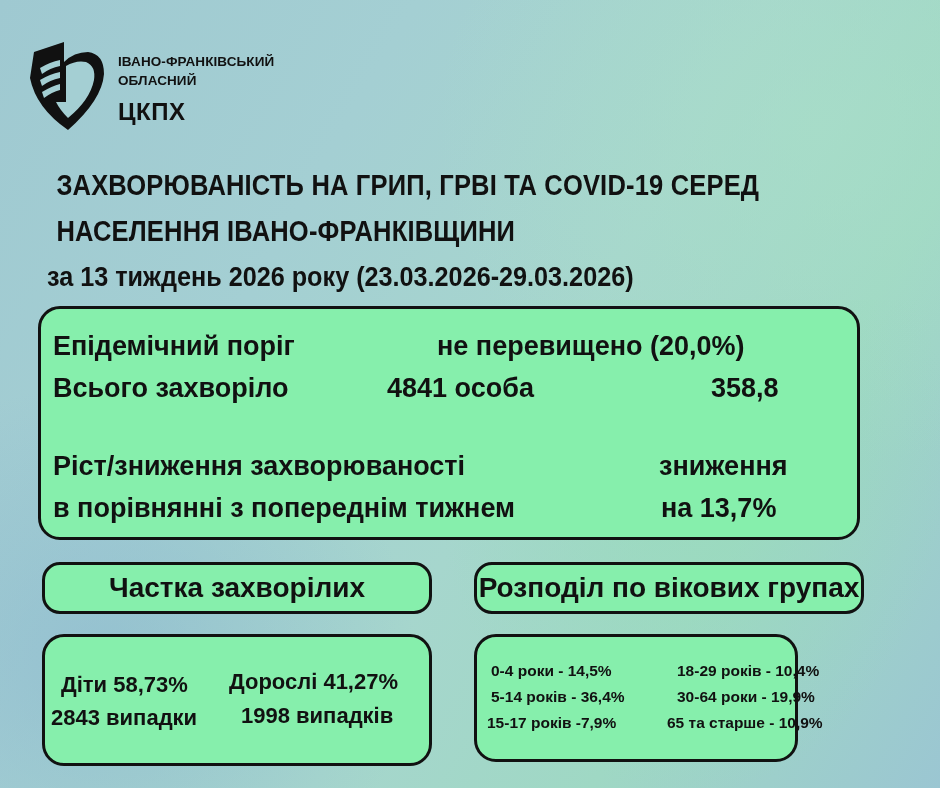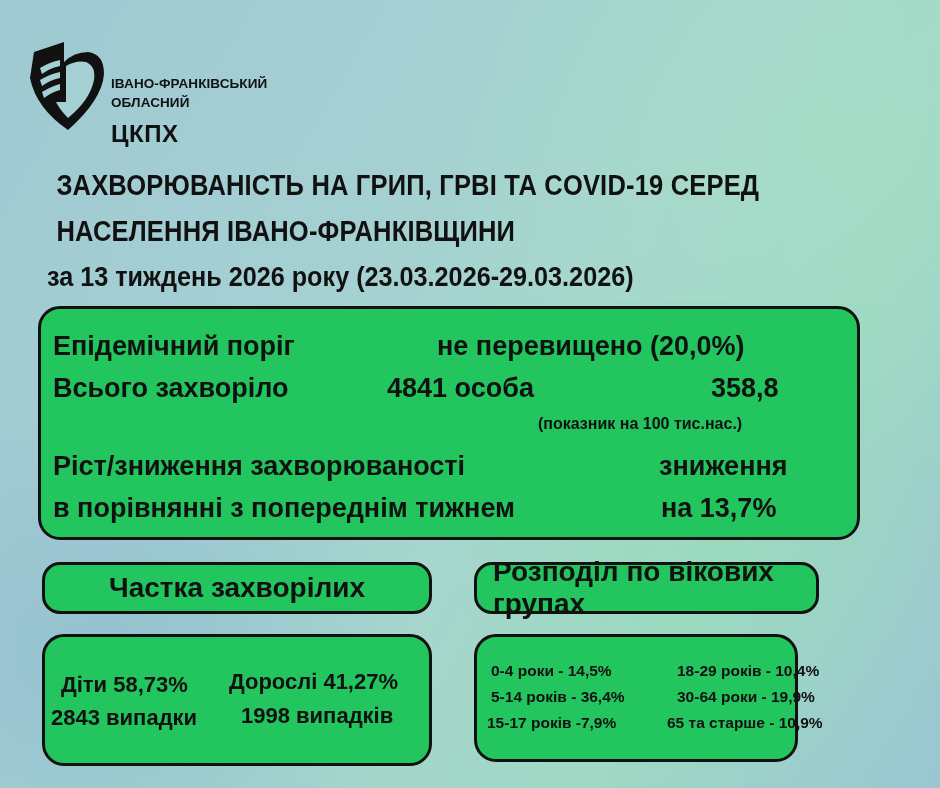--- a/index.html
+++ b/index.html
@@ -10,37 +10,37 @@
     }
     .bg-shape { position:absolute; pointer-events:none; }
     .bg1 { left:400px; top:-120px; width:700px; height:620px; border-radius:50%;
            background: radial-gradient(ellipse at 60% 40%, rgba(170,224,200,0.55), rgba(170,224,200,0) 65%); }
     .bg2 { left:430px; top:300px; width:520px; height:500px;
            background: radial-gradient(ellipse at 50% 30%, rgba(150,220,185,0.6), rgba(150,220,185,0) 70%); }
     .bg3 { left:-100px; top:380px; width:520px; height:460px;
            background: radial-gradient(ellipse at 40% 60%, rgba(130,175,205,0.45), rgba(130,175,205,0) 70%); }
 
     .logo { position:absolute; left:26px; top:38px; width:82px; height:96px; }
-    .org { position:absolute; left:111px; top:52px; font-weight:bold;margin-top:22px; }
+    .org { position:absolute; left:118px; top:52px; font-weight:bold; }
     .org .l1, .org .l2 { font-size:13.5px; line-height:19px; letter-spacing:0.1px; }
     .org .l3 { font-size:24px; margin-top:8px; letter-spacing:0.5px; }
 
     .title { position:absolute; left:0; width:940px; top:162px; font-weight:bold; }
     .title .t1, .title .t2 { font-size:29px; line-height:46px; transform:scaleX(0.88); letter-spacing:0.2px; }
     .title .t3 { font-size:28px; line-height:46px; transform:scaleX(0.9); }
     .title div { transform-origin:center; white-space:nowrap; }
 
-    .box { position:absolute; background:#22c55e; border:3px solid #111; border-radius:22px; box-sizing:border-box; }
+    .box { position:absolute; background:#86efac; border:3px solid #111; border-radius:22px; box-sizing:border-box; }
     .main-box { left:38px; top:306px; width:822px; height:234px; }
     .main-box .row { position:absolute; font-weight:bold; font-size:27px; white-space:nowrap; }
     .small { font-size:16px !important; }
 
     .hdr { height:52px; border-radius:18px; font-weight:bold; font-size:28px; display:flex; align-items:center; justify-content:center; }
     .h1 { left:42px; top:562px; width:390px; }
-    .h2 { left:474px; top:562px; width:345px;padding-left:16px; }
+    .h2 { left:474px; top:562px; width:390px; }
 
     .b1 { left:42px; top:634px; width:390px; height:132px; }
     .b2 { left:474px; top:634px; width:324px; height:128px; }
     .b1 .cell { position:absolute; font-weight:bold; font-size:22px; white-space:nowrap; }
     .b2 .cell { position:absolute; font-weight:bold; font-size:15.5px; white-space:nowrap; }
   </style>
 </head>
 <body>
 
 <div class="bg-shape bg1"></div>
@@ -68,21 +68,20 @@
   <div class="t2">НАСЕЛЕННЯ ІВАНО-ФРАНКІВЩИНИ</div>
   <div class="t3">за 13 тиждень 2026 року (23.03.2026-29.03.2026)</div>
 </div>
 
 <div class="box main-box">
   <div class="row" style="left:12px; top:22px;">Епідемічний поріг</div>
   <div class="row" style="left:396px; top:22px;">не перевищено (20,0%)</div>
   <div class="row" style="left:12px; top:64px;">Всього захворіло</div>
   <div class="row" style="left:346px; top:64px;">4841 особа</div>
   <div class="row" style="left:638px; top:64px;margin-left:32px;">358,8</div>
-  <div class="row small" style="left:497px; top:106px;">(показник на 100 тис.нас.)</div>
   <div class="row" style="left:12px; top:142px;">Ріст/зниження захворюваності</div>
   <div class="row" style="left:618px; top:142px;">зниження</div>
   <div class="row" style="left:12px; top:184px;">в порівнянні з попереднім тижнем</div>
   <div class="row" style="left:620px; top:184px;">на 13,7%</div>
 </div>
 
 <div class="box hdr h1">Частка захворілих</div>
 <div class="box hdr h2">Розподіл по вікових групах</div>
 
 <div class="box b1">

